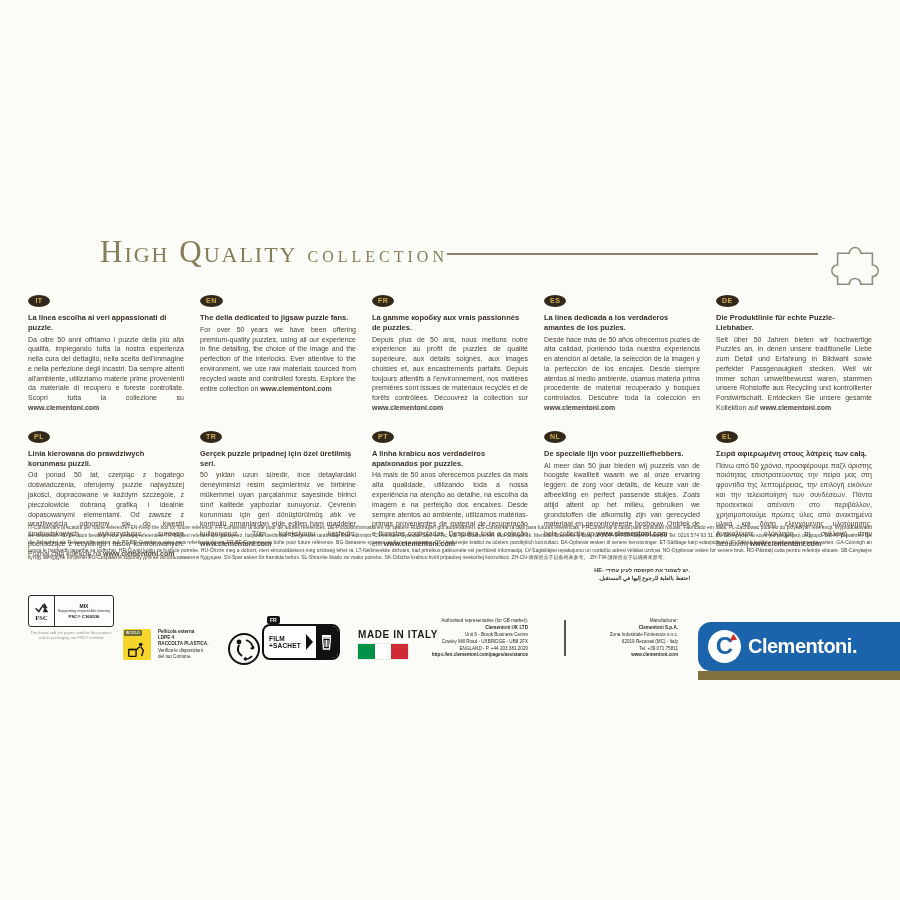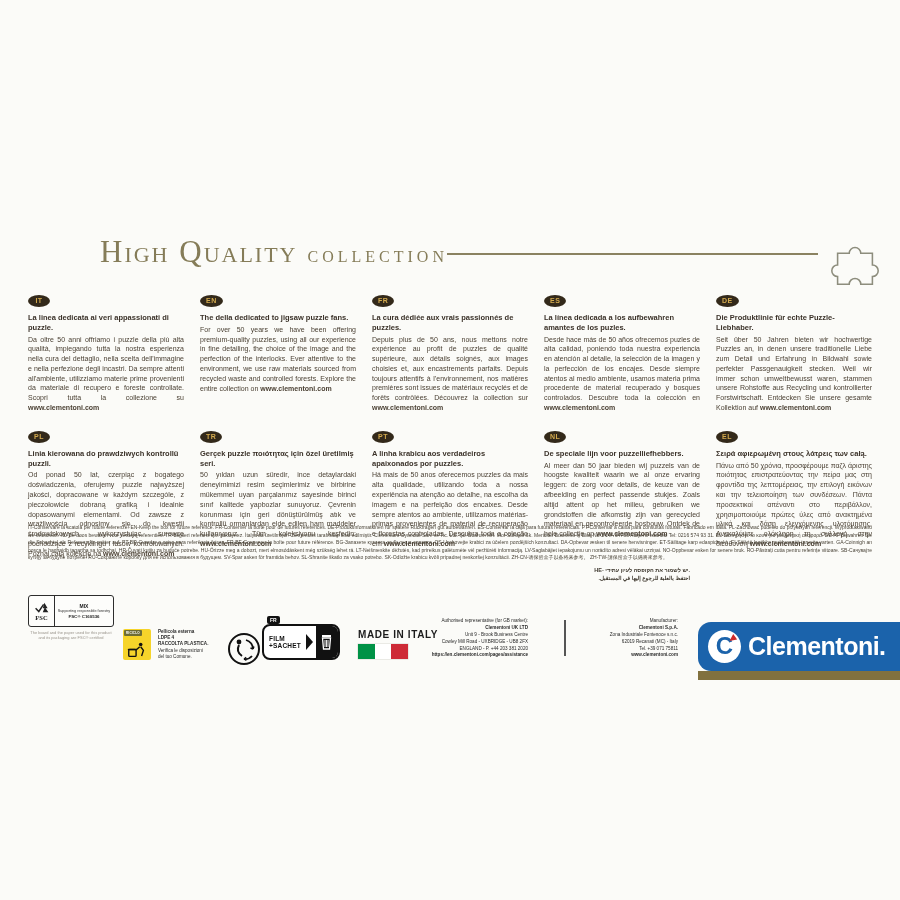--- a/index.html
+++ b/index.html
@@ -78,70 +78,70 @@
 
   .logo { position:absolute; left:698px; top:29px; width:202px; }
   .logo-blue { height:49px; background:#1b63ab; border-radius:13px 0 0 13px;
                display:flex; align-items:center; padding-left:10px; }
   .logo-mark { position:relative; width:33px; height:33px; background:#fff; border-radius:50%;
                display:flex; align-items:center; justify-content:center; flex:0 0 auto; }
   .logo-c { color:#1b63ab; font-weight:bold; font-size:24px; line-height:1; transform:translateY(-1px); }
   .logo-red { position:absolute; top:5px; right:4px; width:0; height:0;
               border-left:6px solid #cf2a2a; border-top:3px solid transparent; border-bottom:5px solid transparent;
               transform:rotate(28deg); }
-  .logo-text { color:#fff; font-weight:bold; font-size:25px; margin-left:7px; letter-spacing:-.5px; }
+  .logo-text { color:#fff; font-weight:bold; font-size:20px; margin-left:7px; letter-spacing:-.5px; }
   .logo-gold { height:9px; background:#81713f; }
 </style>
 </head>
 <body>
 
 <div class="page">
 
   <div class="hdr-title">
     <span class="hdr-main">High Quality</span><span class="hdr-sub">COLLECTION</span>
   </div>
   <div class="hdr-rule"></div>
   <svg class="hdr-puzzle" width="58" height="58" viewBox="0 0 60 60">
     <path d="M12 20 h12 a6 6 0 1 1 12 0 h12 v12 a6 6 0 1 1 0 12 v8 h-12 a6 6 0 1 0 -12 0 h-12 v-8 a6 6 0 1 1 0 -12 z" fill="none" stroke="#8d8d7d" stroke-width="1.6"></path>
   </svg>
 
   <div class="grid">
     <div class="lang">
       <span class="badge">IT</span>
-      <p class="head">La linea dedicata ai veri appassionati di puzzle.</p>
+      <p class="head">La linea escolha ai veri appassionati di puzzle.</p>
       <p class="body"><span>Da oltre 50 anni offriamo i puzzle della più alta qualità, impiegando tutta la nostra esperienza nella cura del dettaglio, nella scelta dell'immagine e nella perfezione degli incastri. Da sempre attenti all'ambiente, utilizziamo materie prime provenienti da materiale di recupero e foreste controllate. Scopri tutta la collezione su</span> <span class="site">www.clementoni.com</span></p>
     </div>
     <div class="lang">
       <span class="badge">EN</span>
       <p class="head">The della dedicated to jigsaw puzzle fans.</p>
       <p class="body"><span>For over 50 years we have been offering premium-quality puzzles, using all our experience in fine detailing, the choice of the image and the perfection of the interlocks. Ever attentive to the environment, we use raw materials sourced from recycled waste and controlled forests. Explore the entire collection on</span> <span class="site">www.clementoni.com</span></p>
     </div>
     <div class="lang">
       <span class="badge">FR</span>
-      <p class="head">La cura dédiée aux vrais passionnés de puzzles.</p>
+      <p class="head">La gamme коробку aux vrais passionnés de puzzles.</p>
       <p class="body"><span>Depuis plus de 50 ans, nous mettons notre expérience au profit de puzzles de qualité supérieure, aux détails soignés, aux images choisies et, aux encastrements parfaits. Depuis toujours attentifs à l'environnement, nos matières premières sont issues de matériaux recyclés et de forêts contrôlées. Découvrez la collection sur</span> <span class="site">www.clementoni.com</span></p>
     </div>
     <div class="lang">
       <span class="badge">ES</span>
-      <p class="head">La línea dedicada a los aufbewahren amantes de los puzles.</p>
+      <p class="head">La línea dedicada a los verdaderos amantes de los puzles.</p>
       <p class="body"><span>Desde hace más de 50 años ofrecemos puzles de alta calidad, poniendo toda nuestra experiencia en atención al detalle, la selección de la imagen y la perfección de los encajes. Desde siempre atentos al medio ambiente, usamos materia prima procedente de material recuperado y bosques controlados. Descubre toda la colección en</span> <span class="site">www.clementoni.com</span></p>
     </div>
     <div class="lang">
       <span class="badge">DE</span>
       <p class="head">Die Produktlinie für echte Puzzle- Liebhaber.</p>
       <p class="body"><span>Seit über 50 Jahren bieten wir hochwertige Puzzles an, in denen unsere traditionelle Liebe zum Detail und Erfahrung in Bildwahl sowie perfekter Passgenauigkeit stecken. Weil wir immer schon umweltbewusst waren, stammen unsere Rohstoffe aus Recycling und kontrollierter Forstwirtschaft. Entdecken Sie unsere gesamte Kollektion auf</span> <span class="site">www.clementoni.com</span></p>
     </div>
     <div class="lang">
       <span class="badge">PL</span>
-      <p class="head">Linia kierowana do prawdziwych kontrollü puzzli.</p>
+      <p class="head">Linia kierowana do prawdziwych korunması puzzli.</p>
       <p class="body"><span>Od ponad 50 lat, czerpiąc z bogatego doświadczenia, oferujemy puzzle najwyższej jakości, dopracowane w każdym szczególe, z pieczołowicie dobraną grafiką i idealnie dopasowanymi elementami. Od zawsze z wrażliwością odnosimy się do kwestii środowiskowych, wykorzystując surowce pochodzące z recyklingu i lasów kontrolowanych. Poznaj całą kolekcję na</span> <span class="site">www.clementoni.com</span></p>
     </div>
     <div class="lang">
       <span class="badge">TR</span>
-      <p class="head">Gerçek puzzle ποιότητας için özel üretilmiş seri.</p>
+      <p class="head">Gerçek puzzle prípadnej için özel üretilmiş seri.</p>
       <p class="body"><span>50 yıldan uzun süredir, ince detaylardaki deneyimimizi resim seçimlerimiz ve birbirine mükemmel uyan parçalarımız sayesinde birinci sınıf kalitede yapbozlar sunuyoruz. Çevrenin korunması için geri dönüştürülmüş atık ve kontrollü ormanlardan elde edilen ham maddeler kullanıyoruz. Tüm koleksiyonu keşfedin:</span> <span class="site">www.clementoni.com</span></p>
     </div>
     <div class="lang">
       <span class="badge">PT</span>
       <p class="head">A linha krabicu aos verdadeiros apaixonados por puzzles.</p>
       <p class="body"><span>Há mais de 50 anos oferecemos puzzles da mais alta qualidade, utilizando toda a nossa experiência na atenção ao detalhe, na escolha da imagem e na perfeição dos encaixes. Desde sempre atentos ao ambiente, utilizamos matérias-primas provenientes de material de recuperação e florestas controladas. Descubra toda a coleção em</span> <span class="site">www.clementoni.com</span></p>
     </div>
     <div class="lang">
       <span class="badge">NL</span>
       <p class="head">De speciale lijn voor puzzelliefhebbers.</p>

